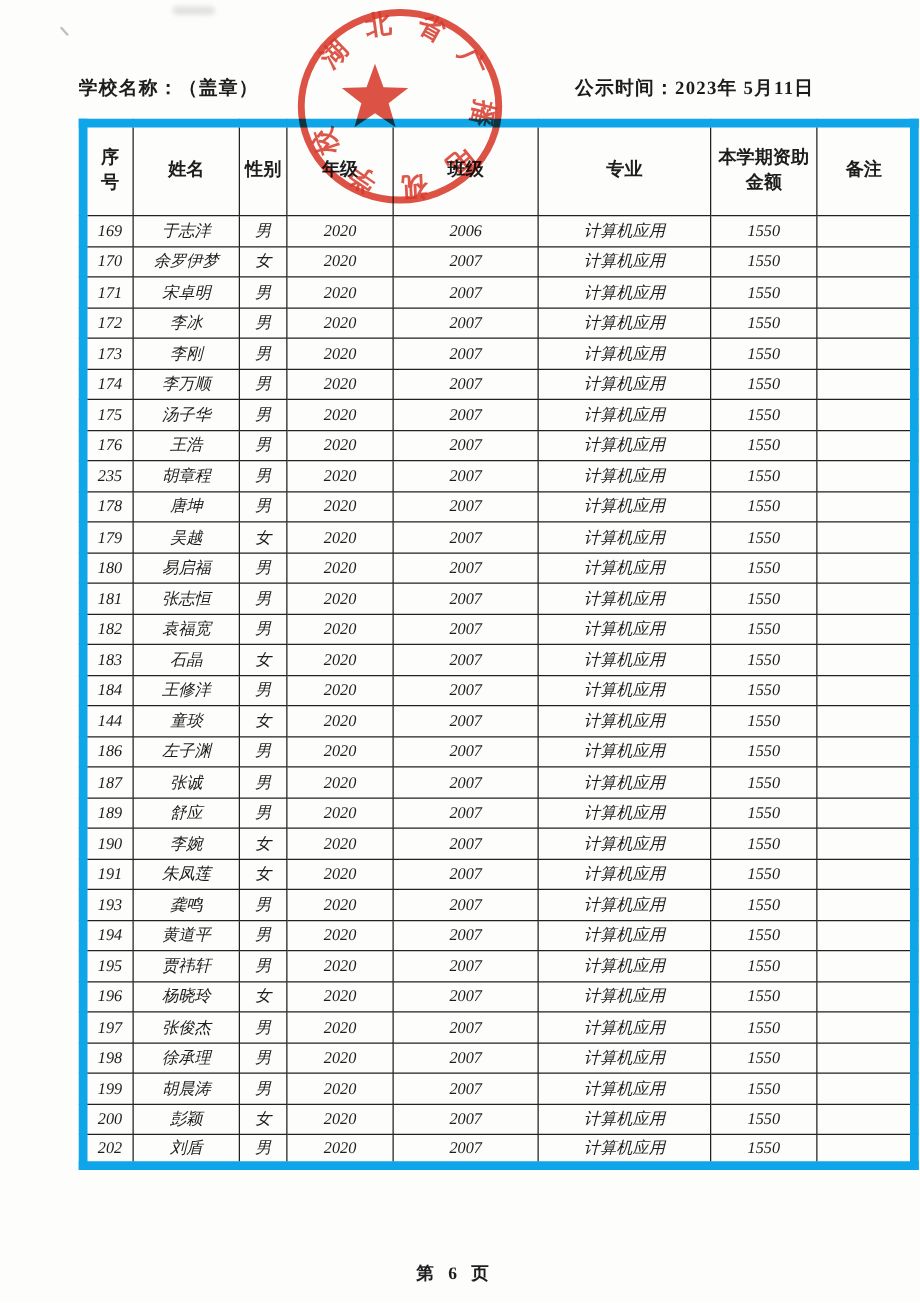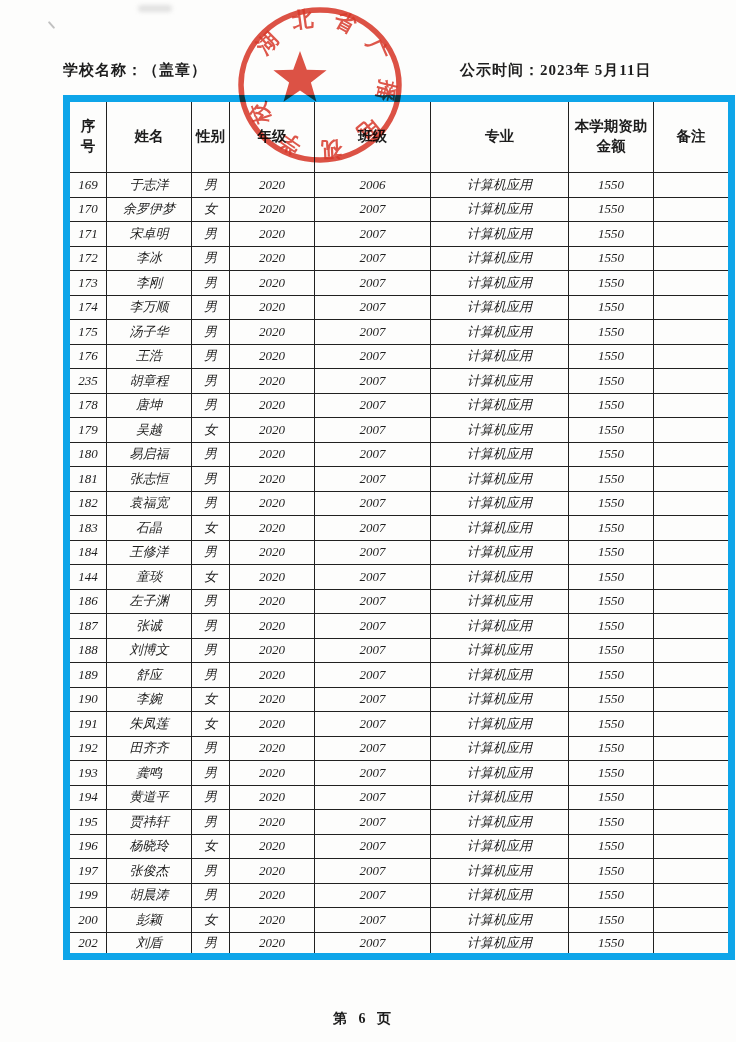--- a/index.html
+++ b/index.html
@@ -277,30 +277,20 @@
           <td>187</td>
           <td>张诚</td>
           <td>男</td>
           <td>2020</td>
           <td>2007</td>
           <td>计算机应用</td>
           <td>1550</td>
           <td></td>
         </tr>
         <tr>
-          <td>188</td>
-          <td>刘博文</td>
-          <td>男</td>
-          <td>2020</td>
-          <td>2007</td>
-          <td>计算机应用</td>
-          <td>1550</td>
-          <td></td>
-        </tr>
-        <tr>
           <td>189</td>
           <td>舒应</td>
           <td>男</td>
           <td>2020</td>
           <td>2007</td>
           <td>计算机应用</td>
           <td>1550</td>
           <td></td>
         </tr>
         <tr>
@@ -317,30 +307,20 @@
           <td>191</td>
           <td>朱凤莲</td>
           <td>女</td>
           <td>2020</td>
           <td>2007</td>
           <td>计算机应用</td>
           <td>1550</td>
           <td></td>
         </tr>
         <tr>
-          <td>192</td>
-          <td>田齐齐</td>
-          <td>男</td>
-          <td>2020</td>
-          <td>2007</td>
-          <td>计算机应用</td>
-          <td>1550</td>
-          <td></td>
-        </tr>
-        <tr>
           <td>193</td>
           <td>龚鸣</td>
           <td>男</td>
           <td>2020</td>
           <td>2007</td>
           <td>计算机应用</td>
           <td>1550</td>
           <td></td>
         </tr>
         <tr>
@@ -369,20 +349,30 @@
           <td>女</td>
           <td>2020</td>
           <td>2007</td>
           <td>计算机应用</td>
           <td>1550</td>
           <td></td>
         </tr>
         <tr>
           <td>197</td>
           <td>张俊杰</td>
+          <td>男</td>
+          <td>2020</td>
+          <td>2007</td>
+          <td>计算机应用</td>
+          <td>1550</td>
+          <td></td>
+        </tr>
+        <tr>
+          <td>198</td>
+          <td>徐承理</td>
           <td>男</td>
           <td>2020</td>
           <td>2007</td>
           <td>计算机应用</td>
           <td>1550</td>
           <td></td>
         </tr>
         <tr>
           <td>199</td>
           <td>胡晨涛</td>

